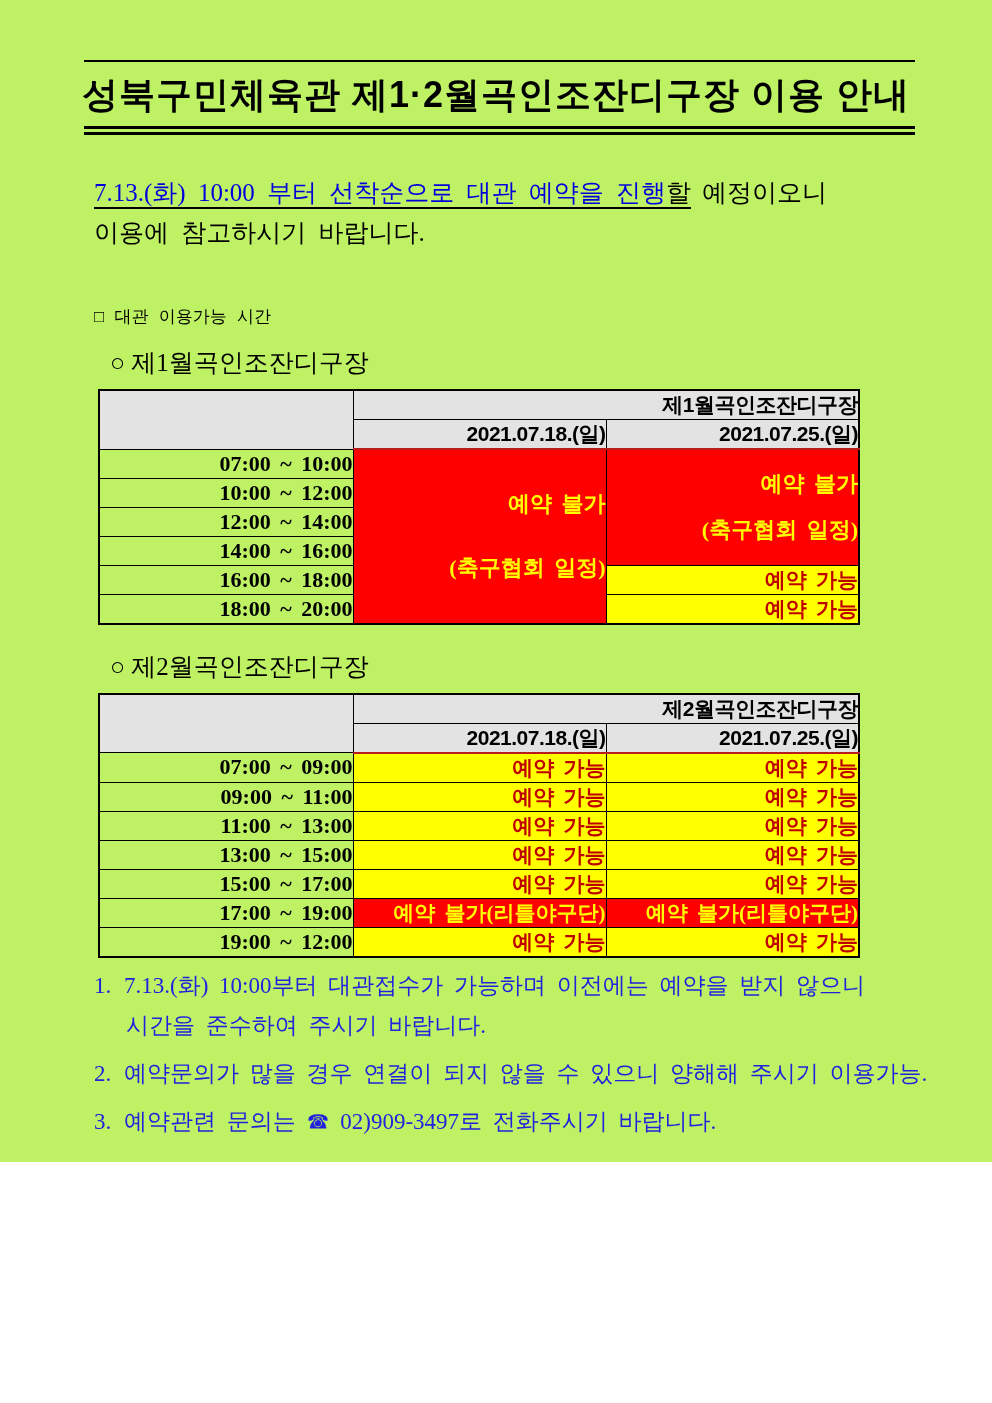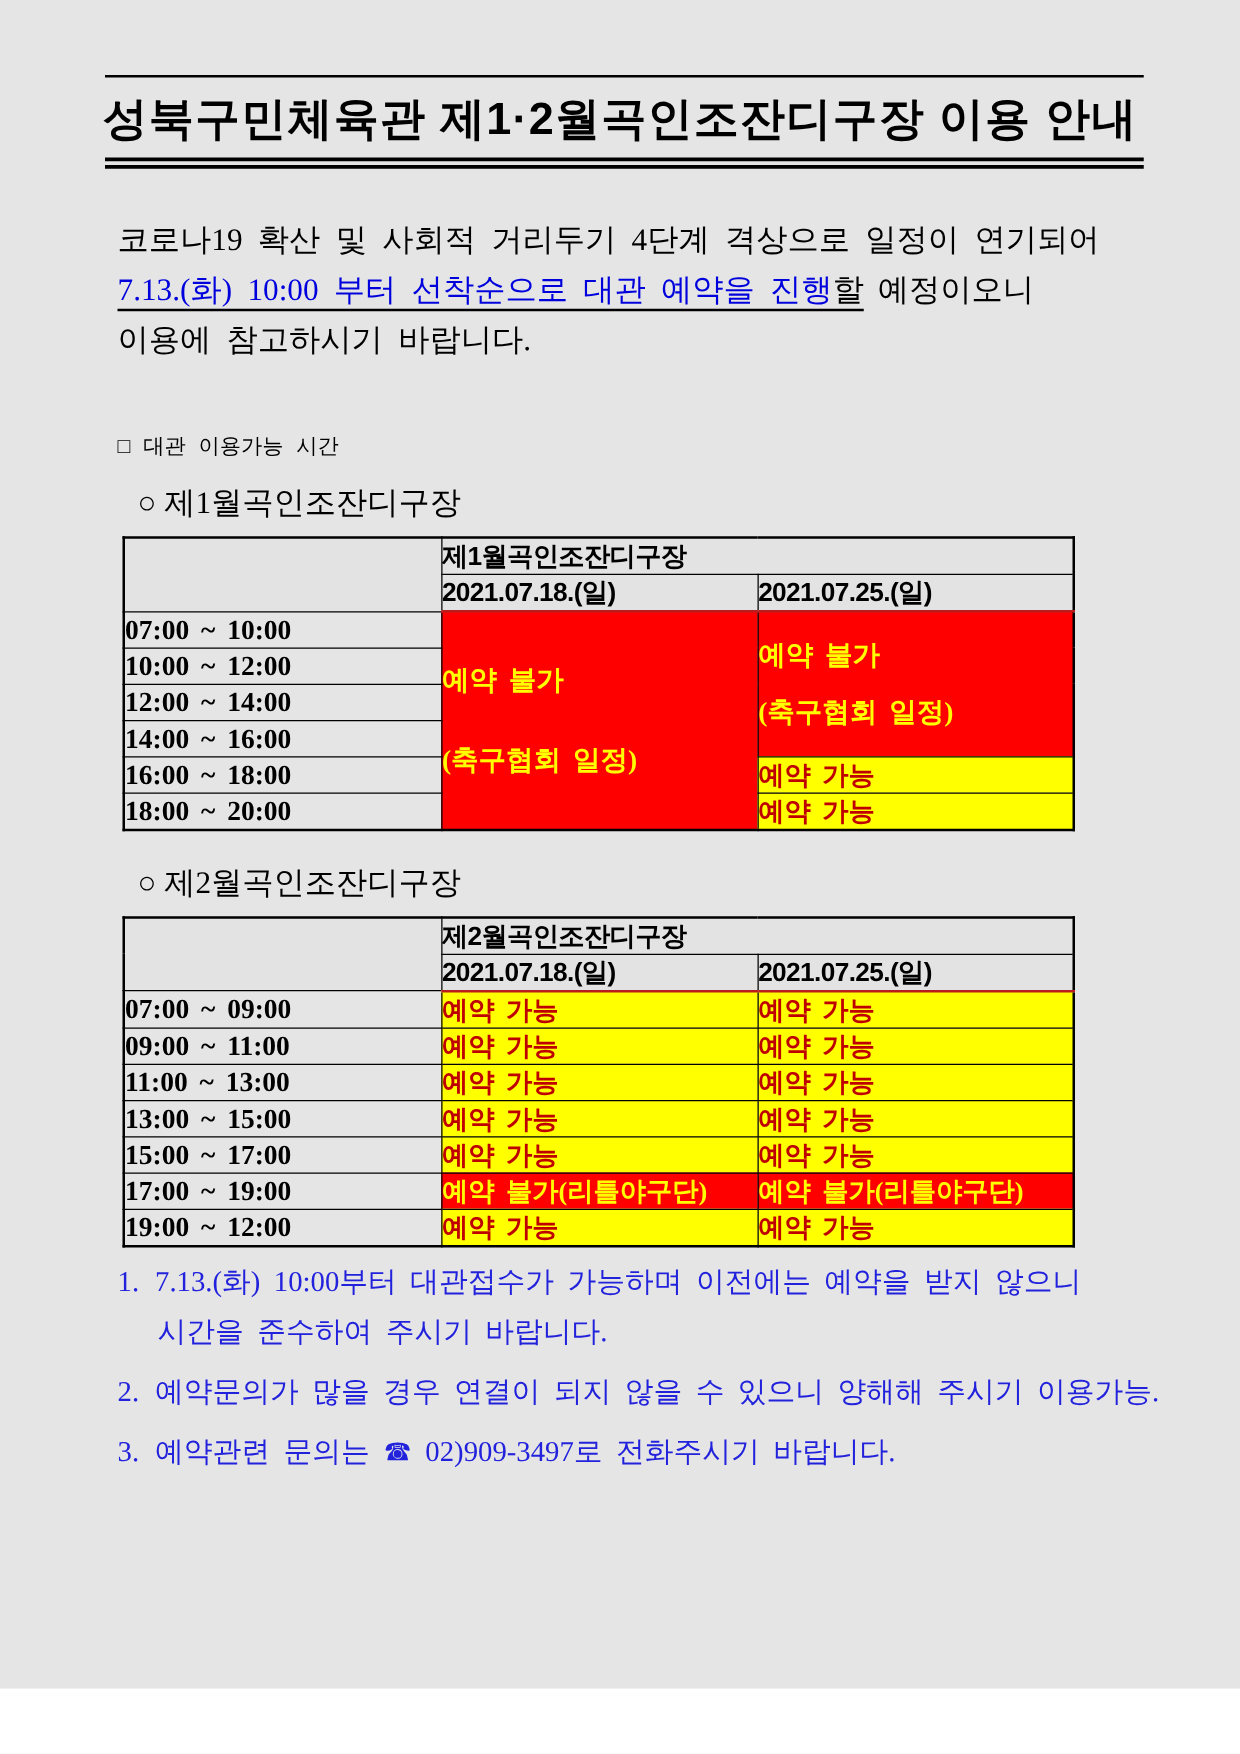--- a/index.html
+++ b/index.html
@@ -1,20 +1,20 @@
 <!DOCTYPE html>
 <html><head>
 <meta charset="utf-8">
 <style>
   html,body { margin:0; padding:0; background:#ffffff; }
   .page {
     position: relative;
     width: 992px;
-    height: 1351px;
-    background: #e5e5e5;
+    height: 1162px;
+    background: #bef264;
     font-family: "Liberation Serif", serif;
     color: #000000;
     overflow: hidden;
   }
   
   .rule-top {
     margin: 60px 77px 0 84px;
     height: 0;
     border-top: 2px solid #000;
   }
@@ -50,21 +50,21 @@
   .h-square { margin: 48px 0 0 94px;  font-size: 17px; line-height: 32px; word-spacing: 6px; }
   .h-circle { margin: 14px 0 0 110px; font-size: 25px; line-height: 32px; }
   .h-circle.second { margin-top: 26px; }
   
   table.sched {
     margin: 10px 0 0 98px;
     width: 760px;
     border-collapse: collapse;
     table-layout: fixed;
     border: 2px solid #000;
-    text-align: left;
+    text-align: right;
   }
   table.sched td { border: 1px solid #000; height: 28px; padding: 0; }
   table.sched col.c1 { width: 254px; }
   table.sched col.c2 { width: 253px; }
   table.sched col.c3 { width: 253px; }
   td.corner {
     background: #e3e3e3;
     border-right: 2px solid #000;
     border-bottom: 2px solid #000;
   }
@@ -122,21 +122,20 @@
 </head>
 <body>
 
 <div class="page">
 
   <div class="rule-top"></div>
   <h1 class="doc-title">성북구민체육관 제1·2월곡인조잔디구장 이용 안내</h1>
   <div class="rule-double"></div>
 
   <div class="intro">
-    <p>코로나19 확산 및 사회적 거리두기 4단계 격상으로 일정이 연기되어</p>
     <p><span class="u-line"><span class="blue-text">7.13.(화) 10:00 부터 선착순으로 대관 예약을 진행</span><span>할</span></span><span class="gap-left">예정이오니</span></p>
     <p>이용에 참고하시기 바랍니다.</p>
   </div>
 
   <div class="h-square">□ 대관 이용가능 시간</div>
   <div class="h-circle">○ 제1월곡인조잔디구장</div>
 
   <table class="sched">
     <colgroup>
         <col class="c1">

